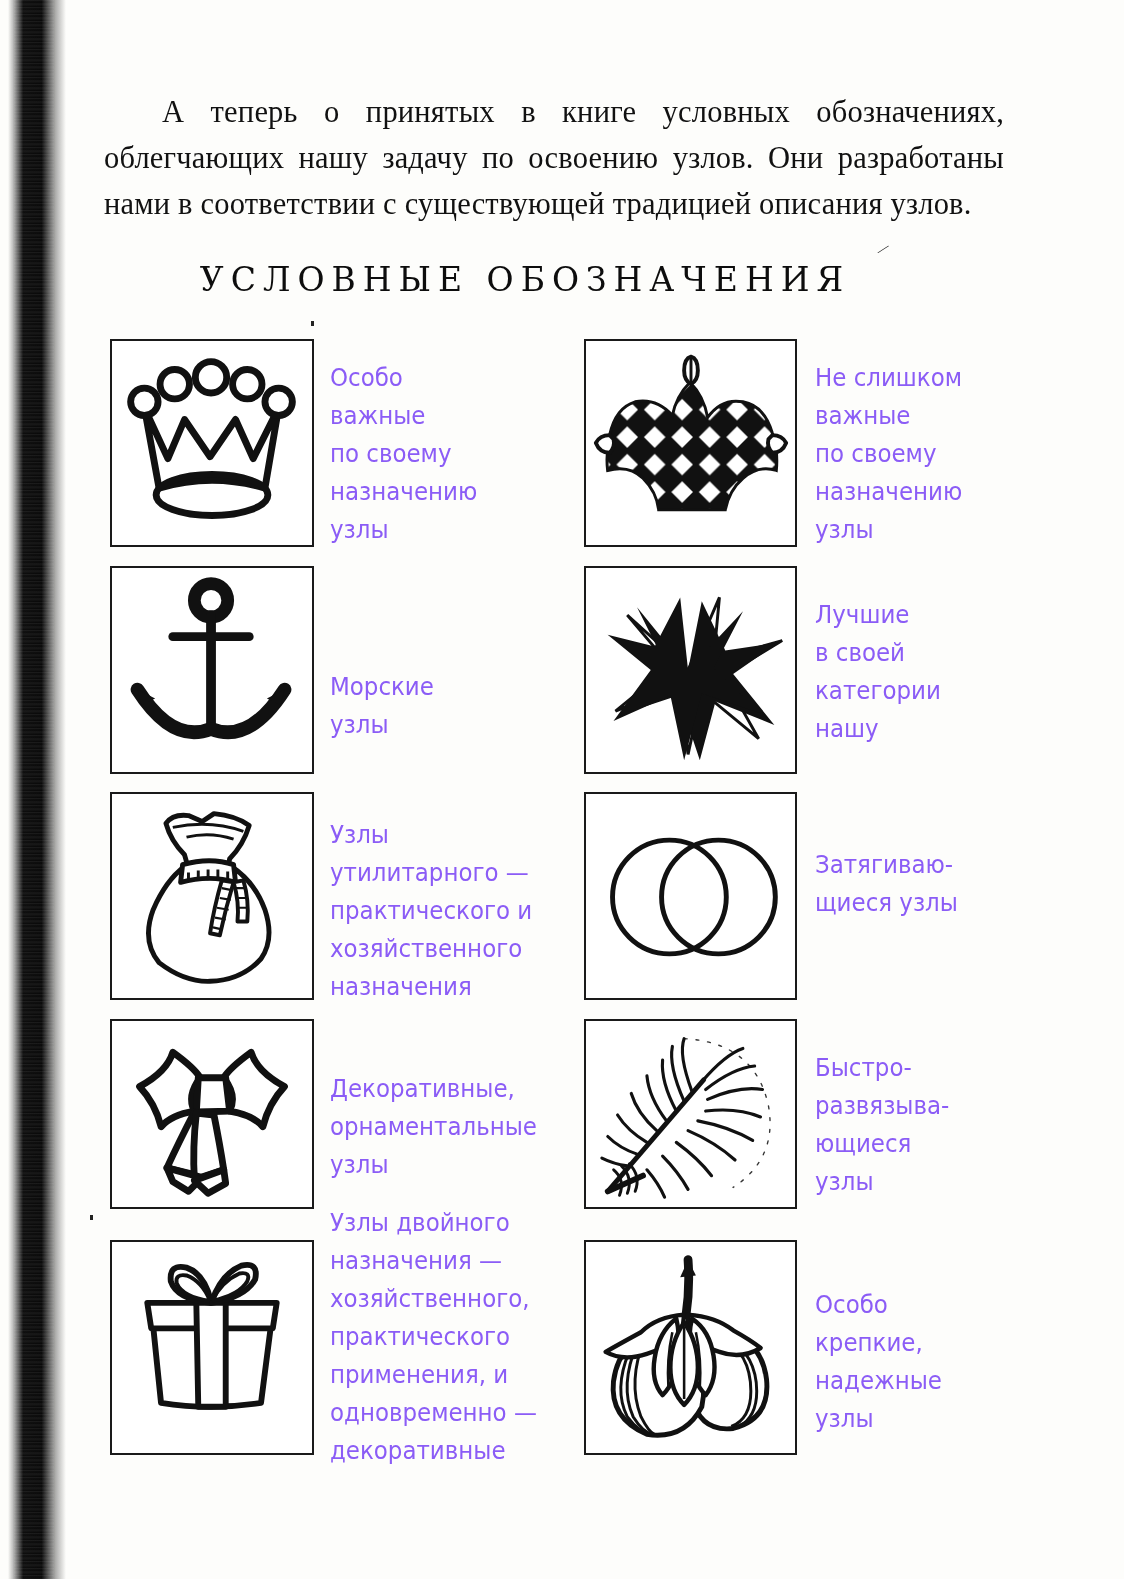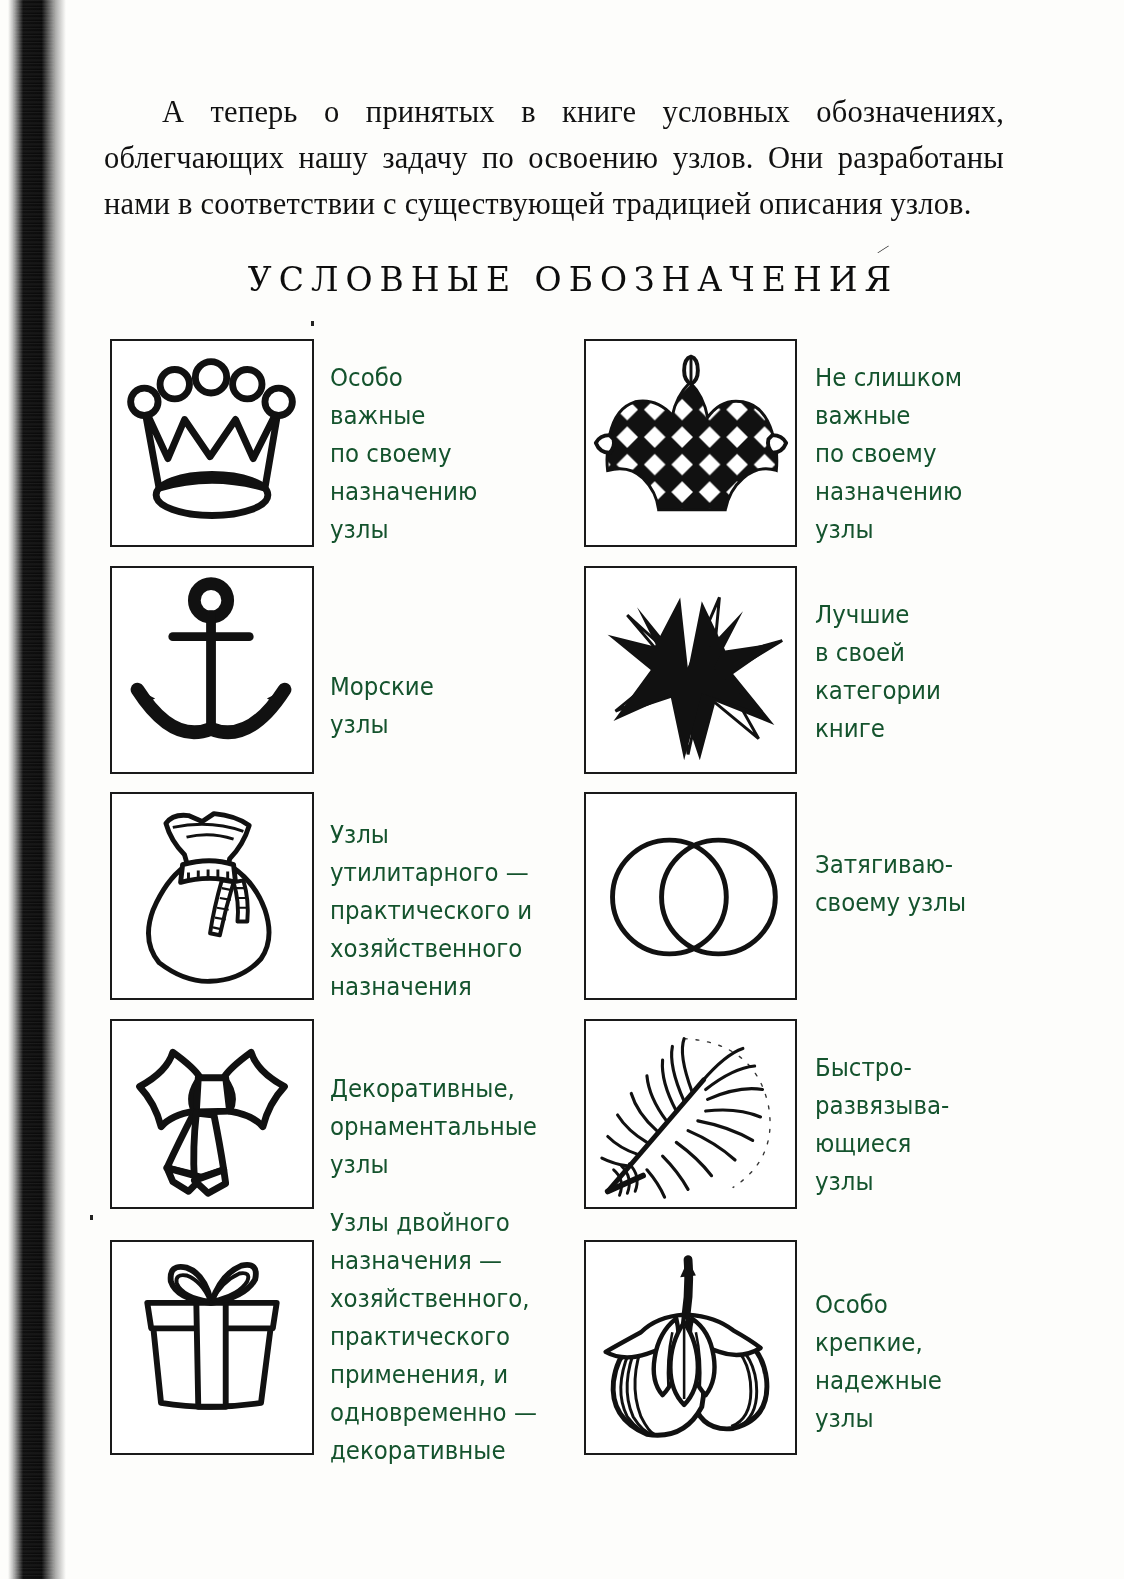--- a/index.html
+++ b/index.html
@@ -47,21 +47,20 @@
   }
 
   .legend-title{
     position:absolute;left:0;top:260px;width:1050px;
     text-align:center;
     font-family:"DejaVu Serif", serif;
     font-size:33px;
     letter-spacing:7px;
     color:#0d0d0d;
     font-weight:400;
-    margin-left:48px;
   }
   .tick-mark{
     position:absolute;left:882px;top:243px;
     width:14px;height:14px;color:#111;font-size:16px;
     transform:rotate(22deg);
   }
   .stray-dot{
     position:absolute;width:3px;height:5px;background:#222;
   }
 
@@ -73,21 +72,21 @@
     border:2px solid #1a1a1a;
     background:#ffffff;
     box-sizing:border-box;
   }
   .icon-box svg{display:block;width:100%;height:100%;}
   .cell-label{
     position:absolute;
     font-family:"DejaVu Sans", sans-serif;
     font-size:25.5px;
     line-height:38px;
-    color:#14532d;
+    color:#8b5cf6;
     white-space:pre-line;
     font-stretch:condensed;
   }
 </style>
 </head>
 <body>
 
 <div class="scan-edge"></div>
 
 <div class="page">
@@ -260,34 +259,34 @@
 
           <path d="M104 104 L136 30 L130 94 L200 74 L140 110 L176 174 L118 126 L104 190 L96 120 L30 146 L86 100 L42 48 Z" fill="none" stroke="#111" stroke-width="3" stroke-linejoin="miter"></path>
 
           <path d="M104 104 L118 34 L142 84 L196 76 L150 108 L192 160 L132 136 L116 196 L94 130 L34 150 L82 100 L52 40 Z" fill="#111"></path>
           <path d="M104 104 L96 30 L70 80 L22 68 L66 104 L28 156 L86 130 L100 196 L118 128 L178 148 L130 102 L160 44 Z" fill="#111"></path>
         </svg>
       </div>
       <div class="cell-label" style="left:815px;top:595px;width:240px;">Лучшие
 в своей
 категории
-книге</div>
+нашу</div>
     </div>
 
     <div class="cell">
       <div class="icon-box" style="left:584px;top:792px;width:213px;height:208px;">
         <svg viewBox="0 0 213 208" xmlns="http://www.w3.org/2000/svg">
           <g fill="none" stroke="#111" stroke-width="5">
             <circle cx="85" cy="105" r="58"></circle>
             <circle cx="135" cy="105" r="58"></circle>
           </g>
         </svg>
       </div>
       <div class="cell-label" style="left:815px;top:845px;width:240px;">Затягиваю-
-своему узлы</div>
+щиеся узлы</div>
     </div>
 
     <div class="cell">
       <div class="icon-box" style="left:584px;top:1019px;width:213px;height:190px;">
         <svg viewBox="0 0 213 190" xmlns="http://www.w3.org/2000/svg">
           <g stroke="#111" fill="none" stroke-linecap="round">
 
             <path d="M22 174 L120 60" stroke-width="5"></path>
             <path d="M22 174 L58 158" stroke-width="6"></path>
 

